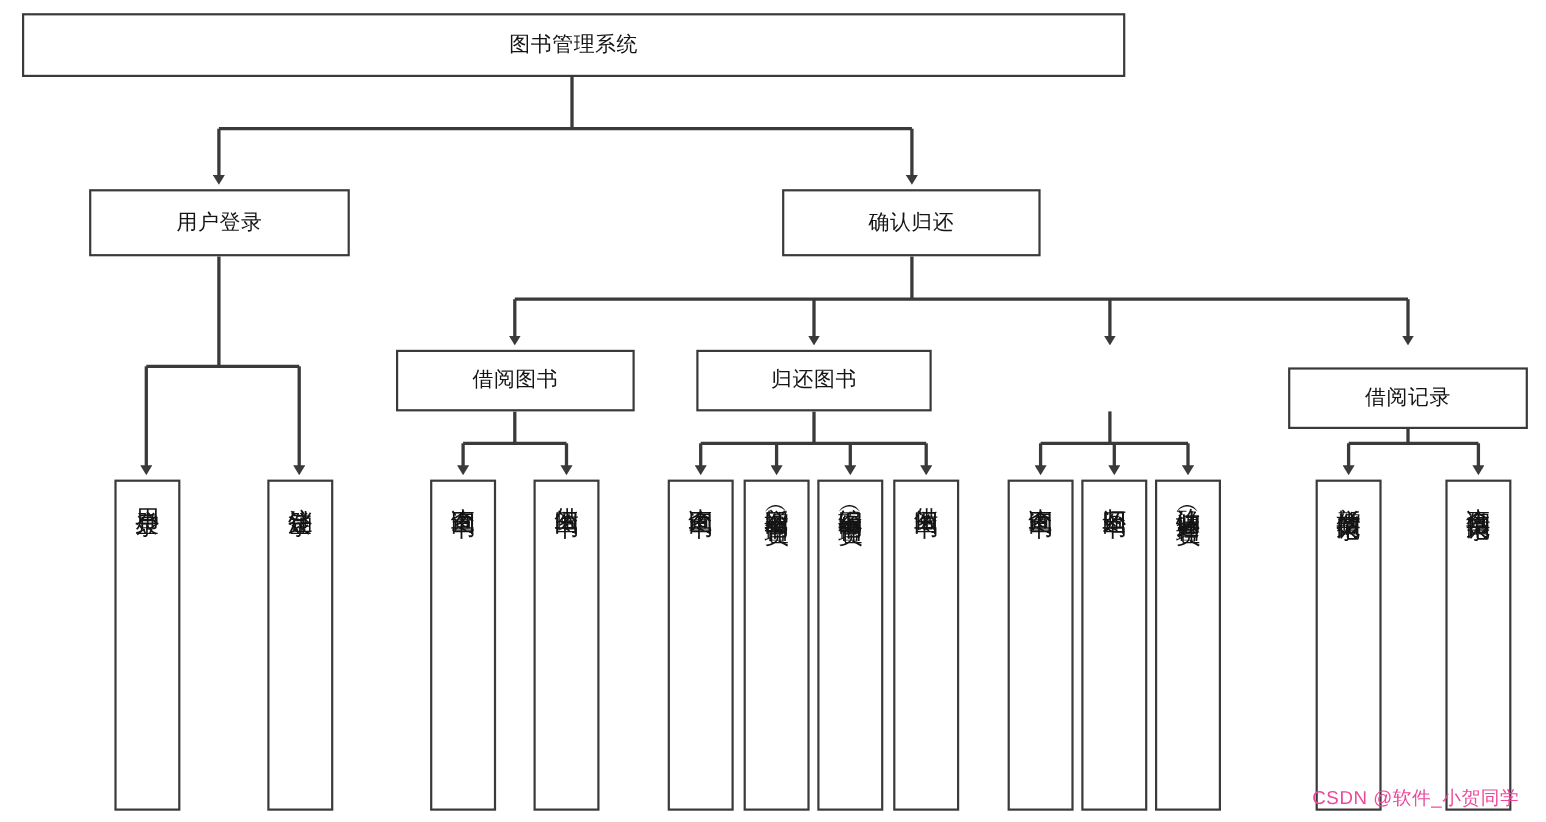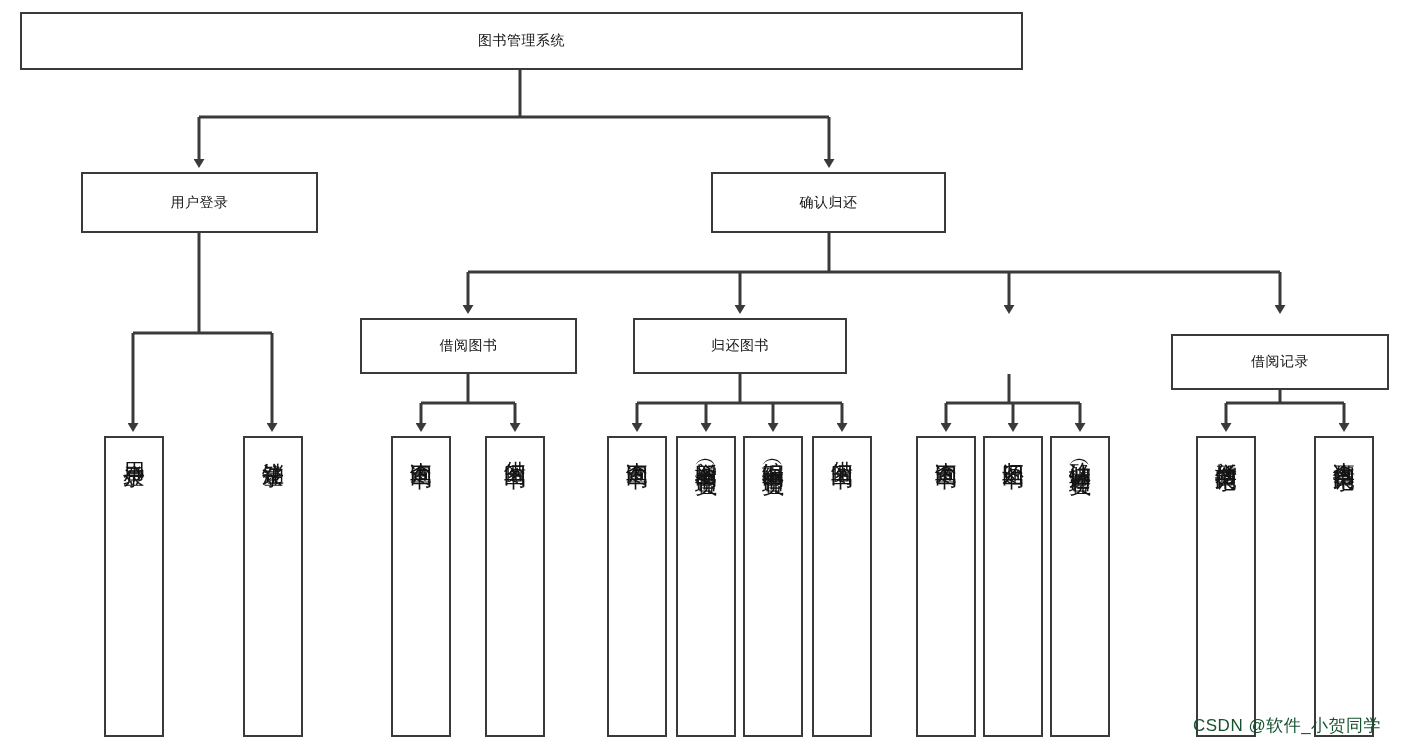--- a/index.html
+++ b/index.html
@@ -37,42 +37,42 @@
     color: #111111;
     z-index: 2;
   }
   .node .label {
     display: block;
     text-align: center;
     line-height: 1.12;
     color: #141414;
   }
   .node.horiz .label {
-    font-size: 14px;
+    font-size: 19px;
     letter-spacing: 0.5px;
     white-space: nowrap;
   }
   .node.vert {
     align-items: flex-start;
     padding-top: 6px;
   }
   .node.vert .label {
     writing-mode: vertical-rl;
     text-orientation: upright;
     font-size: 22px;
     letter-spacing: 2px;
     line-height: 1.0;
     white-space: nowrap;
   }
   .watermark {
     position: absolute;
     left: 1193px;
     top: 714px;
     font-size: 17px;
-    color: #14532d;
+    color: #ec4899;
     white-space: nowrap;
     z-index: 3;
     letter-spacing: 0.5px;
   }
 </style>
 </head>
 <body>
 
 <div id="canvas">
 

